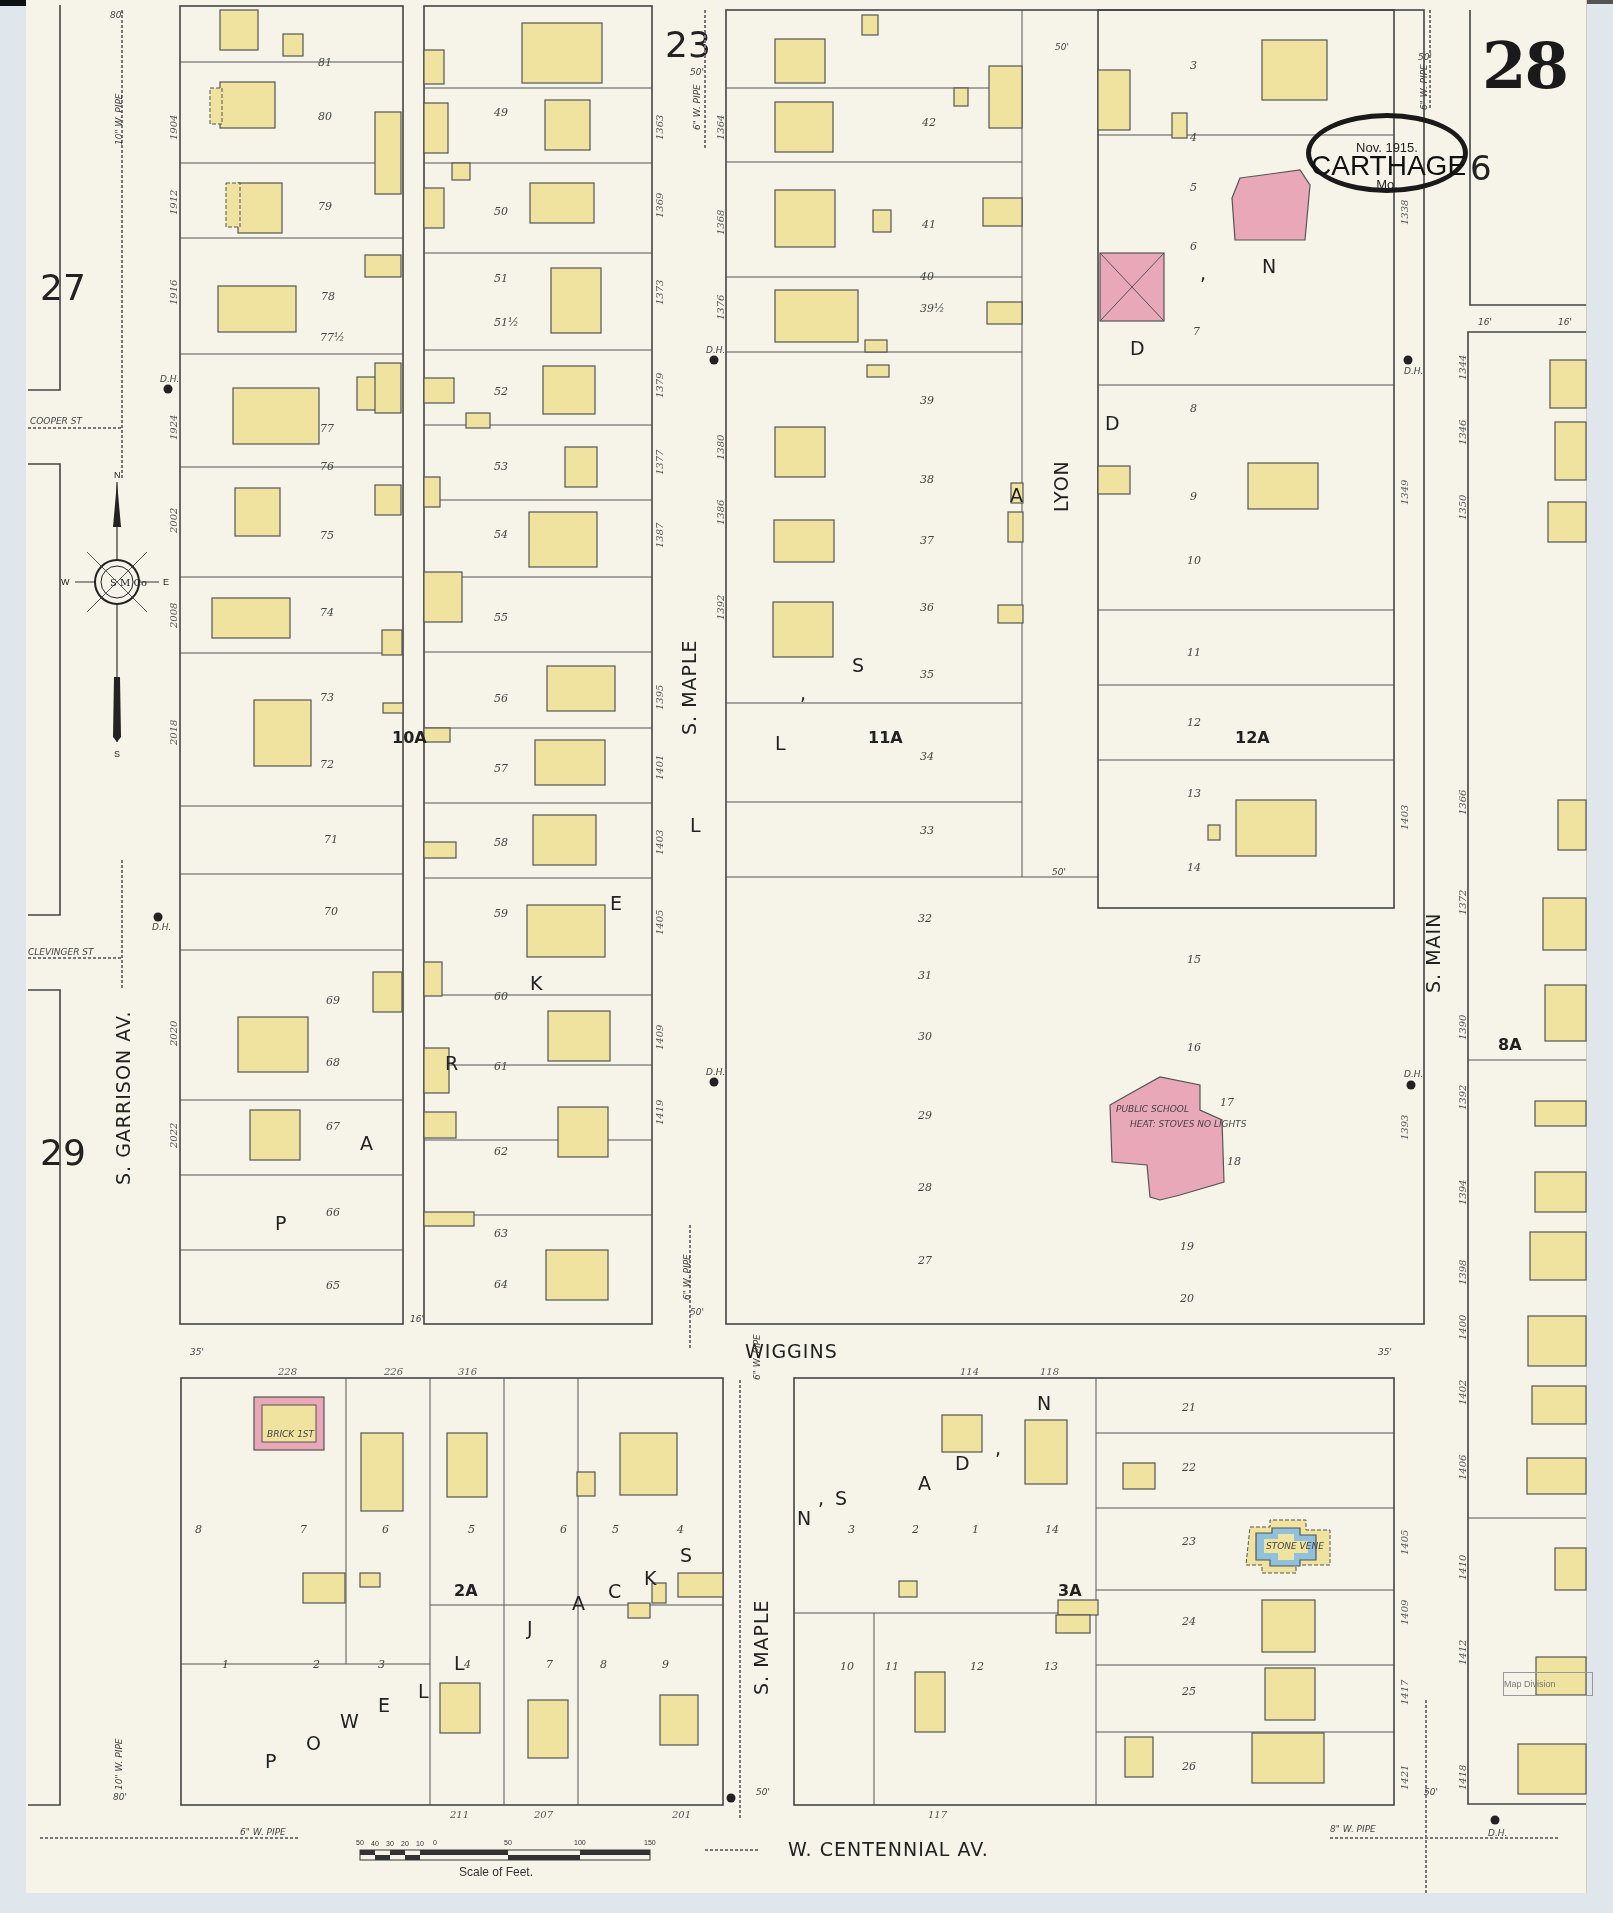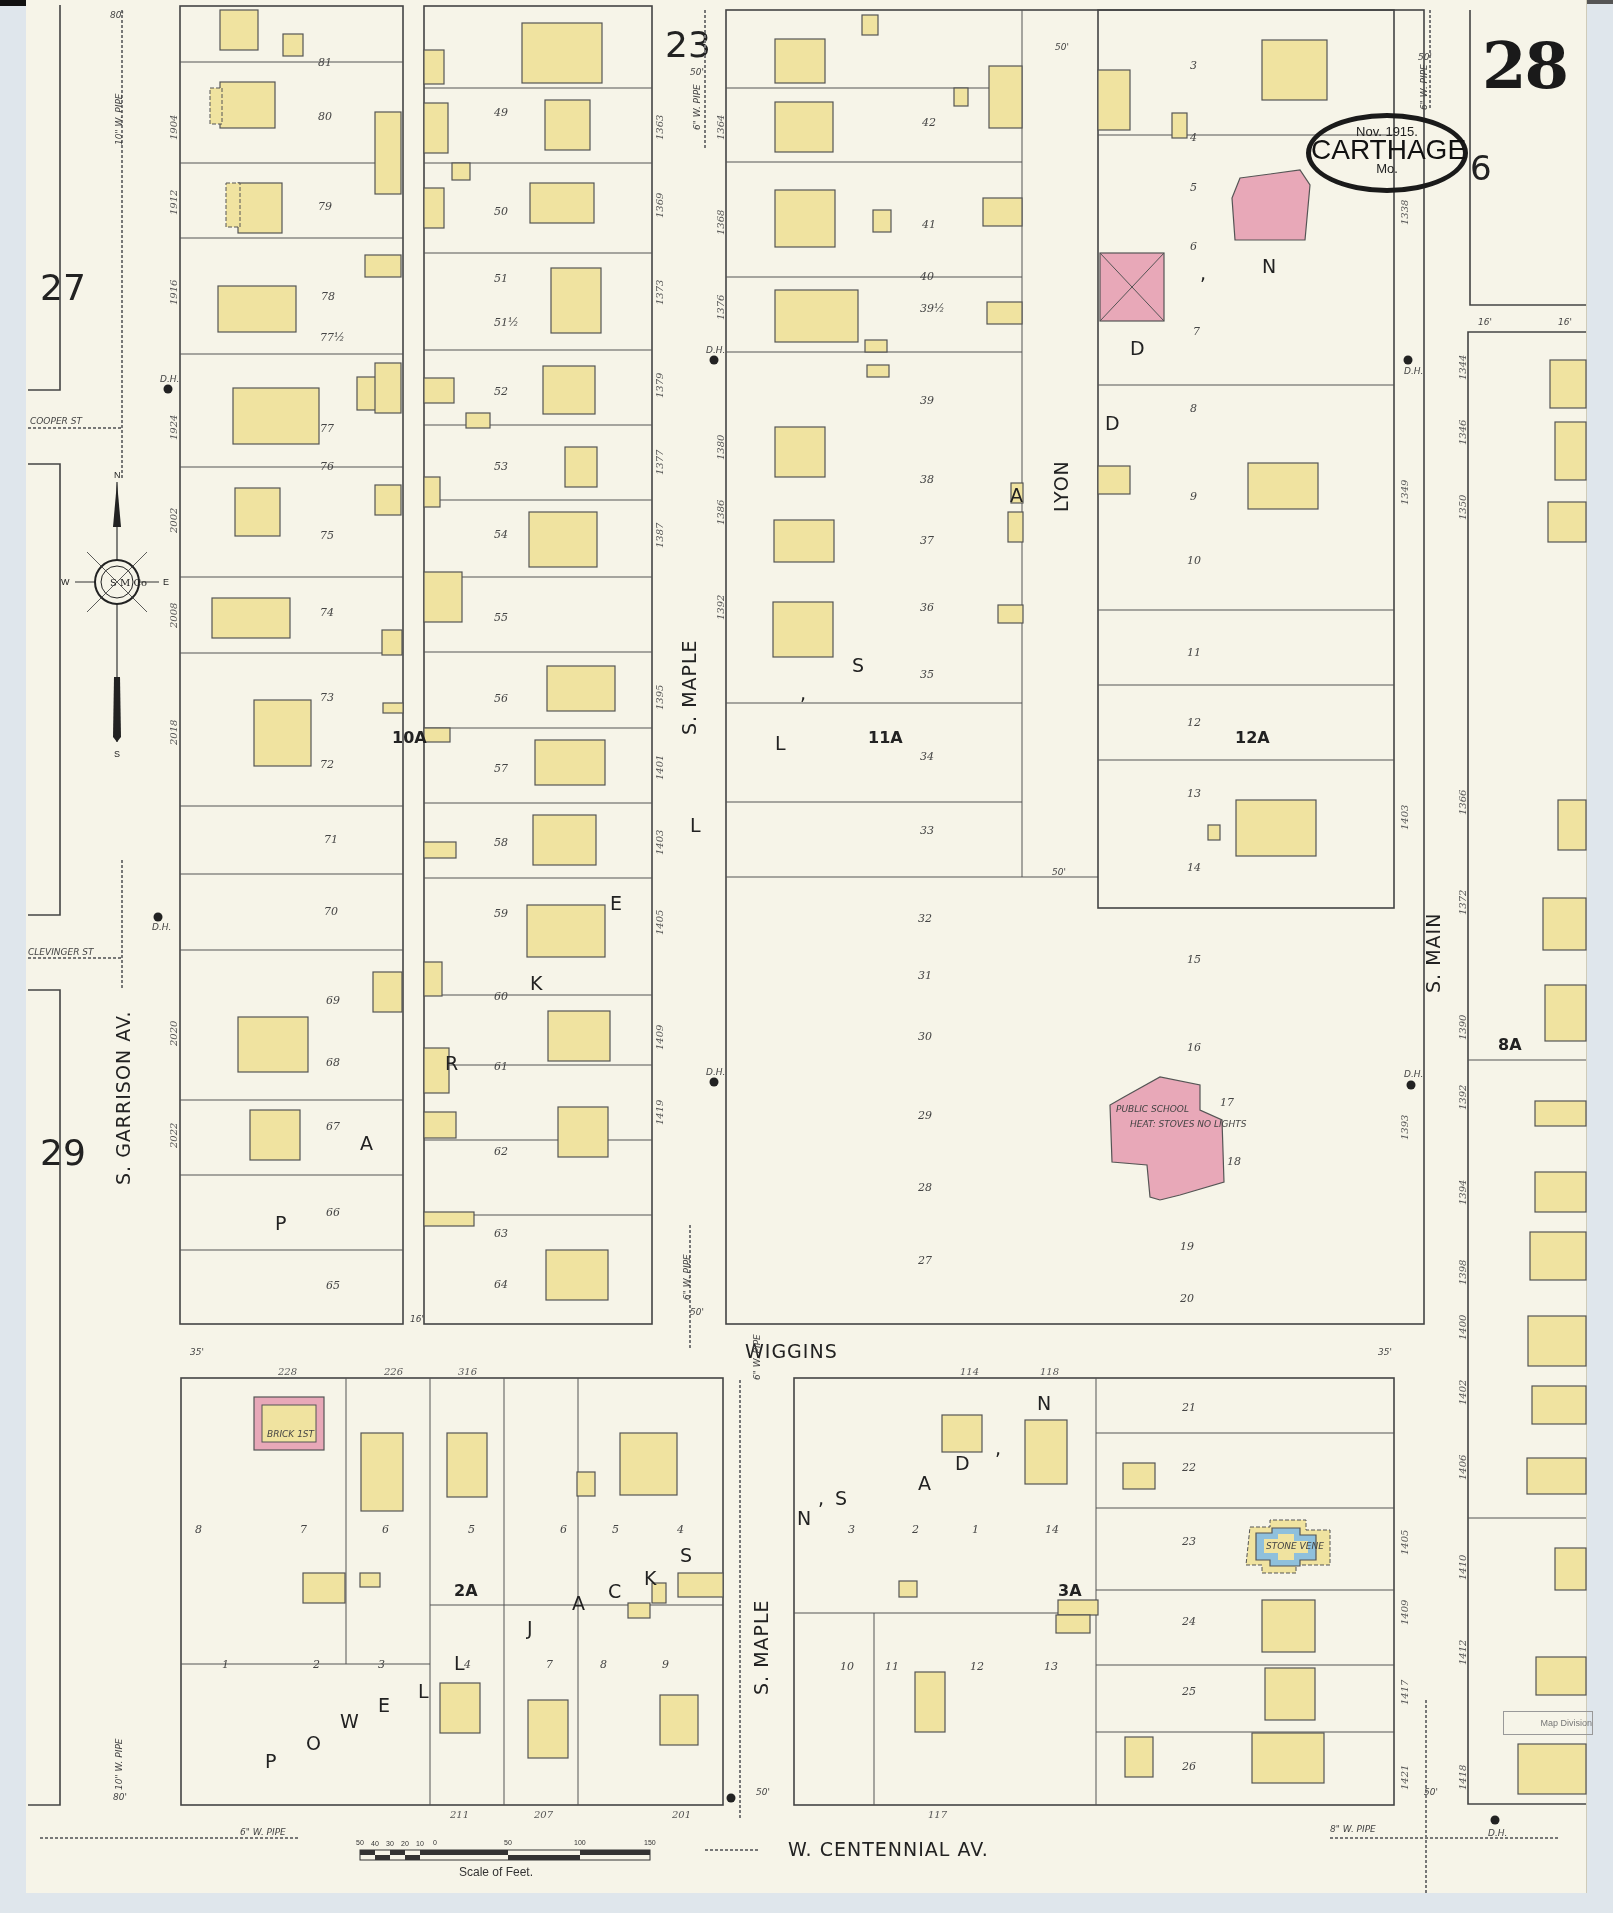--- a/index.html
+++ b/index.html
@@ -18,24 +18,24 @@
   .bldg{fill:#f0e3a0;stroke:#555;stroke-width:1.2;}
   .bldgd{fill:#f0e3a0;stroke:#555;stroke-width:1;stroke-dasharray:4 2;}
   .brick{fill:#e8a8b8;stroke:#555;stroke-width:1.2;}
   .stone{fill:#8fc0dc;stroke:#555;stroke-width:1.2;}
   .blkline{fill:none;stroke:#444;stroke-width:1.6;}
   .lotline{stroke:#555;stroke-width:1;}
   .pipe{stroke:#777;stroke-width:2;stroke-dasharray:3 2;fill:none;}
   .sheetnum{position:absolute;right:46px;top:28px;font-family:"DejaVu Serif",serif;font-weight:bold;font-size:64px;color:#1a1a1a;letter-spacing:-2px;}
   .subnum{position:absolute;left:1470px;top:148px;font-family:"DejaVu Sans",sans-serif;font-size:34px;color:#222;}
   .cartouche{position:absolute;left:1306px;top:113px;width:152px;height:70px;border:5px solid #1a1a1a;border-radius:50%;text-align:center;}
-  .cartouche .d{font-size:13px;margin-top:6px;color:#222;}
+  .cartouche .d{font-size:13px;margin-top:22px;color:#222;}
   .cartouche .c{font-size:28px;line-height:22px;color:#111;}
   .cartouche .s{font-size:13px;color:#222;}
-  .stamp{position:absolute;left:1503px;top:1711px;width:88px;height:22px;border:1.5px solid #999;font-size:9px;color:#777;text-align:right;line-height:22px;}
+  .stamp{position:absolute;left:1503px;top:1672px;width:88px;height:22px;border:1.5px solid #999;font-size:9px;color:#777;text-align:left;line-height:22px;}
   .scale-title{position:absolute;left:459px;top:1821px;font-size:12px;color:#333;margin-top:44px;}
 </style>
 </head>
 <body>
 
 <div id="topbar">
     <div class="dk"></div>
   </div>
 
 <div id="sheet"></div>

